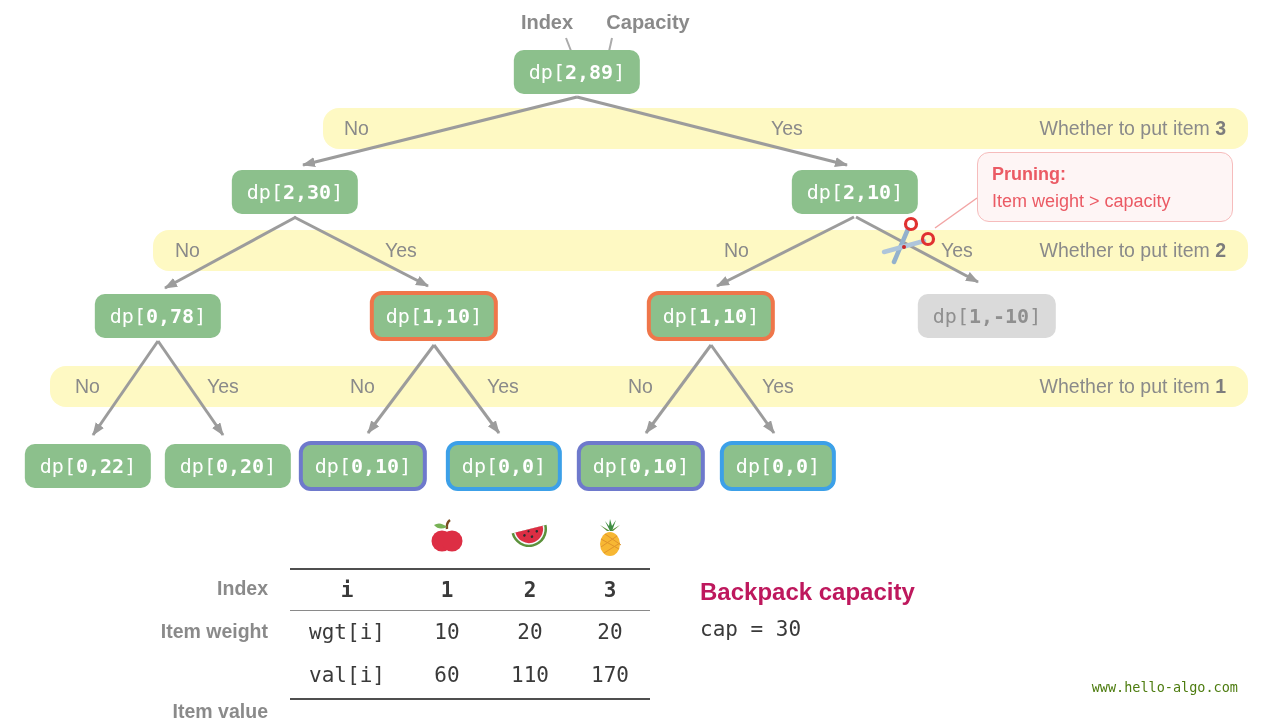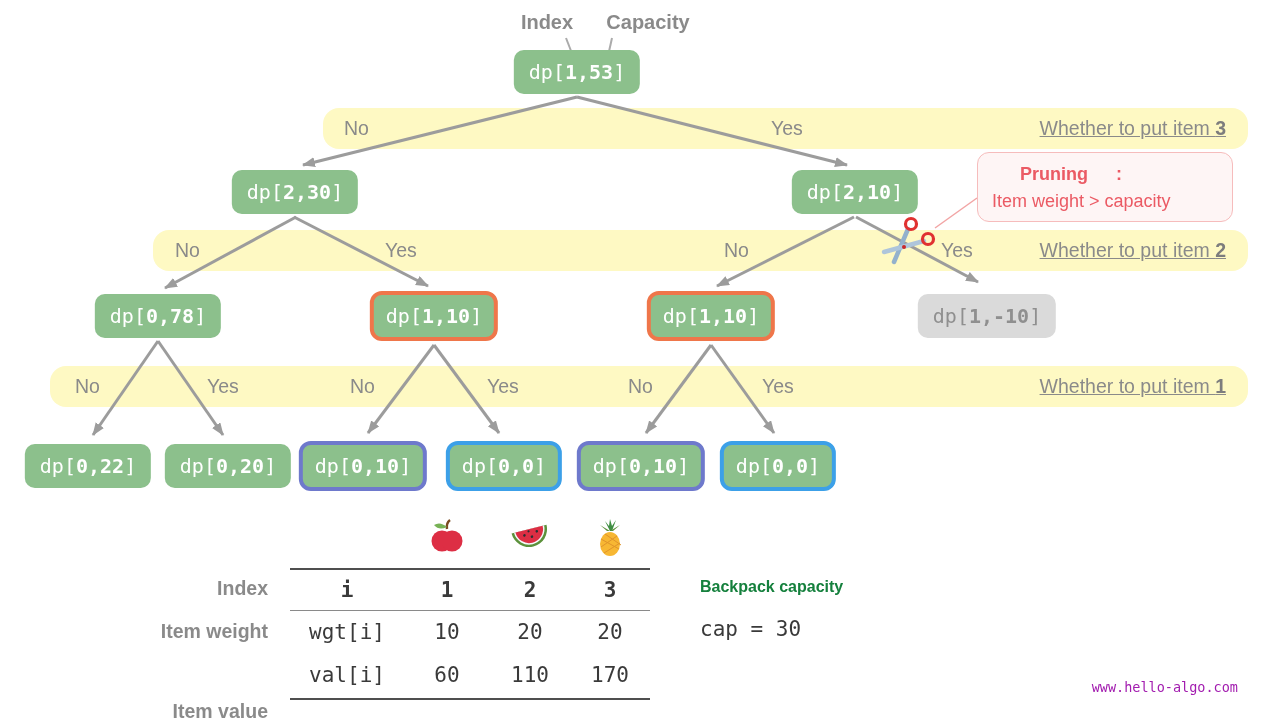--- a/index.html
+++ b/index.html
@@ -3,21 +3,21 @@
 <meta charset="utf-8">
 <style>
   html,body{margin:0;padding:0;background:#fff;}
   #canvas{position:relative;width:1280px;height:720px;background:#ffffff;overflow:hidden;
           font-family:"Liberation Sans",sans-serif;}
   .mono{font-family:"DejaVu Sans Mono",monospace;}
 
   
   .band{position:absolute;height:41px;background:#fef9c3;border-radius:16px;z-index:1;}
   .band .opt{position:absolute;top:0;line-height:41px;font-size:19.5px;color:#8a8a8a;}
-  .band .question{position:absolute;top:0;right:22px;line-height:41px;font-size:19.5px;color:#8a8a8a;text-decoration:underline;}
+  .band .question{position:absolute;top:0;right:22px;line-height:41px;font-size:19.5px;color:#8a8a8a;}
   .band .question b{font-weight:bold;color:#7d7d7d;}
 
   
   #arrow-layer{position:absolute;left:0;top:0;z-index:5;}
 
   
   .node{position:absolute;transform:translateX(-50%);z-index:10;height:44px;line-height:44px;
         padding:0 15px;border-radius:10px;background:#8cc08c;color:#ffffff;
         font-family:"DejaVu Sans Mono",monospace;font-size:20px;white-space:nowrap;}
   .node b{font-weight:bold;}
@@ -27,39 +27,39 @@
   .node.b-blue{border-color:#3ca0e8;}
   .node.gray{background:#dadada;color:#8f8f8f;}
 
   
   .top-label{position:absolute;top:11px;transform:translateX(-50%);font-size:20px;font-weight:bold;color:#8a8a8a;z-index:10;}
 
   
   #pruning-box{position:absolute;left:977px;top:152px;width:256px;height:70px;box-sizing:border-box;
                background:#fef5f5;border:1.5px solid #f6bcbc;border-radius:12px;z-index:20;
                padding:8px 14px;font-size:18px;line-height:27px;color:#eb5a64;}
-  #pruning-box .pr-title{font-weight:bold;margin-left:28px;}
+  #pruning-box .pr-title{font-weight:bold;}
 
   
   #table-rules{position:absolute;left:290px;top:568px;width:360px;z-index:10;
                border-top:2px solid #4f4f4f;border-bottom:2px solid #4f4f4f;}
   .t-row{display:flex;font-family:"DejaVu Sans Mono",monospace;font-size:21px;color:#3a3a3a;}
   .t-row.header{height:40px;line-height:40px;font-weight:bold;border-bottom:1.5px solid #8a8a8a;}
   .t-row.r1{height:42px;line-height:42px;justify-content:center;}
   .t-row.r2{height:45px;line-height:45px;}
   .t-cell{text-align:center;}
   .c0{width:114px;} .c1{width:86px;} .c2{width:80px;} .c3{width:80px;}
   .row-label{position:absolute;right:1012px;font-size:19.5px;font-weight:bold;color:#8a8a8a;white-space:nowrap;z-index:10;}
   .fruit{position:absolute;top:519px;transform:translateX(-50%);z-index:10;}
 
   
-  #capacity-label{position:absolute;left:700px;top:578px;font-size:16px;font-weight:bold;color:#15803d;z-index:10;}
+  #capacity-label{position:absolute;left:700px;top:578px;font-size:24px;font-weight:bold;color:#be185d;z-index:10;}
   #capacity-value{position:absolute;left:700px;top:617px;font-size:21px;color:#3a3a3a;z-index:10;}
 
-  #watermark{position:absolute;right:42px;top:679px;font-size:13.5px;color:#a21caf;z-index:10;}
+  #watermark{position:absolute;right:42px;top:679px;font-size:13.5px;color:#4d7c0f;z-index:10;}
 </style>
 </head>
 <body>
 
 <div id="canvas">
 
   <span class="top-label" style="left:547px">Index</span>
   <span class="top-label" style="left:648px">Capacity</span>
 
   <div class="band" style="left:323px;top:108px;width:925px">
@@ -113,21 +113,21 @@
 
     <g>
       <line x1="908" y1="229" x2="894" y2="262" stroke="#93b1cc" stroke-width="4.5" stroke-linecap="round"></line>
       <line x1="924" y1="241" x2="884" y2="252" stroke="#aec5db" stroke-width="4.5" stroke-linecap="round"></line>
       <circle cx="911" cy="224" r="5.5" stroke="#e03131" stroke-width="3.2" fill="none"></circle>
       <circle cx="928" cy="239" r="5.5" stroke="#e03131" stroke-width="3.2" fill="none"></circle>
       <circle cx="904" cy="247" r="2" fill="#c92a2a"></circle>
     </g>
   </svg>
 
-  <div class="node" style="left:577px;top:50px"><span>dp[</span><b>1,53</b><span>]</span></div>
+  <div class="node" style="left:577px;top:50px"><span>dp[</span><b>2,89</b><span>]</span></div>
   <div class="node" style="left:295px;top:170px"><span>dp[</span><b>2,30</b><span>]</span></div>
   <div class="node" style="left:855px;top:170px"><span>dp[</span><b>2,10</b><span>]</span></div>
   <div class="node" style="left:158px;top:294px"><span>dp[</span><b>0,78</b><span>]</span></div>
   <div class="node bordered b-orange" style="left:434px;top:291px"><span>dp[</span><b>1,10</b><span>]</span></div>
   <div class="node bordered b-orange" style="left:711px;top:291px"><span>dp[</span><b>1,10</b><span>]</span></div>
   <div class="node gray" style="left:987px;top:294px"><span>dp[</span><b>1,-10</b><span>]</span></div>
   <div class="node" style="left:88px;top:444px"><span>dp[</span><b>0,22</b><span>]</span></div>
   <div class="node" style="left:228px;top:444px"><span>dp[</span><b>0,20</b><span>]</span></div>
   <div class="node bordered b-purple" style="left:363px;top:441px"><span>dp[</span><b>0,10</b><span>]</span></div>
   <div class="node bordered b-blue" style="left:504px;top:441px"><span>dp[</span><b>0,0</b><span>]</span></div>

